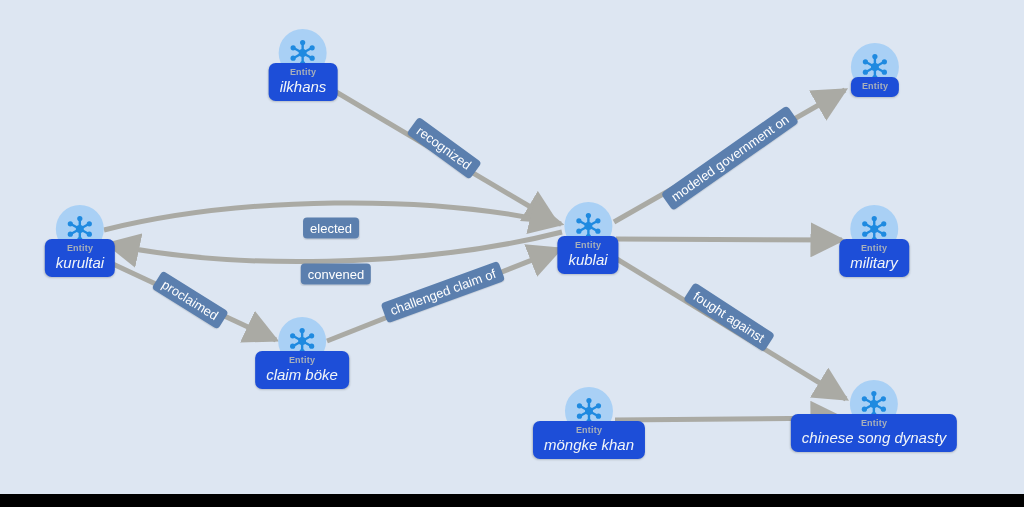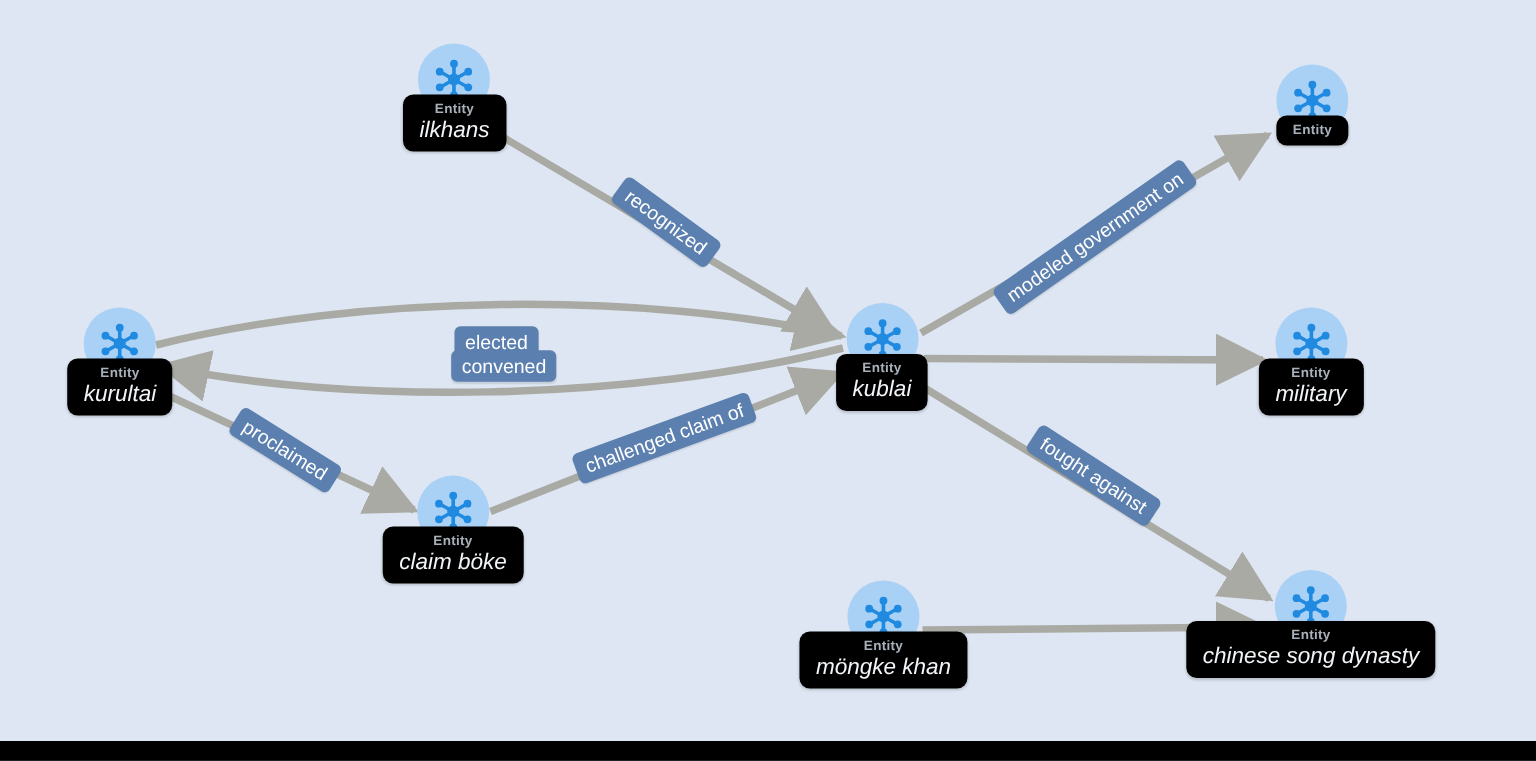--- a/index.html
+++ b/index.html
@@ -58,21 +58,21 @@
     background: #a9d0f5;
     display: flex;
     align-items: center;
     justify-content: center;
     position: relative;
     z-index: 1;
   }
   .node-circle svg { display: block; }
   .node-chip {
     margin-top: -14px;
-    background: #000000;
+    background: #1d4ed8;
     border-radius: 7px;
     padding: 3px 11px 5px 11px;
     display: flex;
     flex-direction: column;
     align-items: center;
     position: relative;
     z-index: 2;
     box-shadow: 0 1px 2px rgba(0,0,0,0.18);
   }
   .node-kind {
@@ -362,21 +362,21 @@
         <div class="node-name">chinese song dynasty</div>
       </div>
     </div>
 
     <div class="edge-label" style="left:444px; top:148px; transform:translate(-50%,-50%) rotate(36deg);">recognized</div>
 
     <div class="edge-label" style="left:730px; top:158px; transform:translate(-50%,-50%) rotate(-35deg);">modeled government on</div>
 
     <div class="edge-label" style="left:331px; top:228px; transform:translate(-50%,-50%);">elected</div>
 
-    <div class="edge-label" style="left:336px; top:244px; transform:translate(-50%,-50%);">convened</div>
+    <div class="edge-label" style="left:336px; top:274px; transform:translate(-50%,-50%);">convened</div>
 
 
     <div class="edge-label" style="left:190px; top:300px; transform:translate(-50%,-50%) rotate(32deg);">proclaimed</div>
 
     <div class="edge-label" style="left:443px; top:292px; transform:translate(-50%,-50%) rotate(-20deg);">challenged claim of</div>
 
     <div class="edge-label" style="left:729px; top:317px; transform:translate(-50%,-50%) rotate(33deg);">fought against</div>
 
 
   </div>

